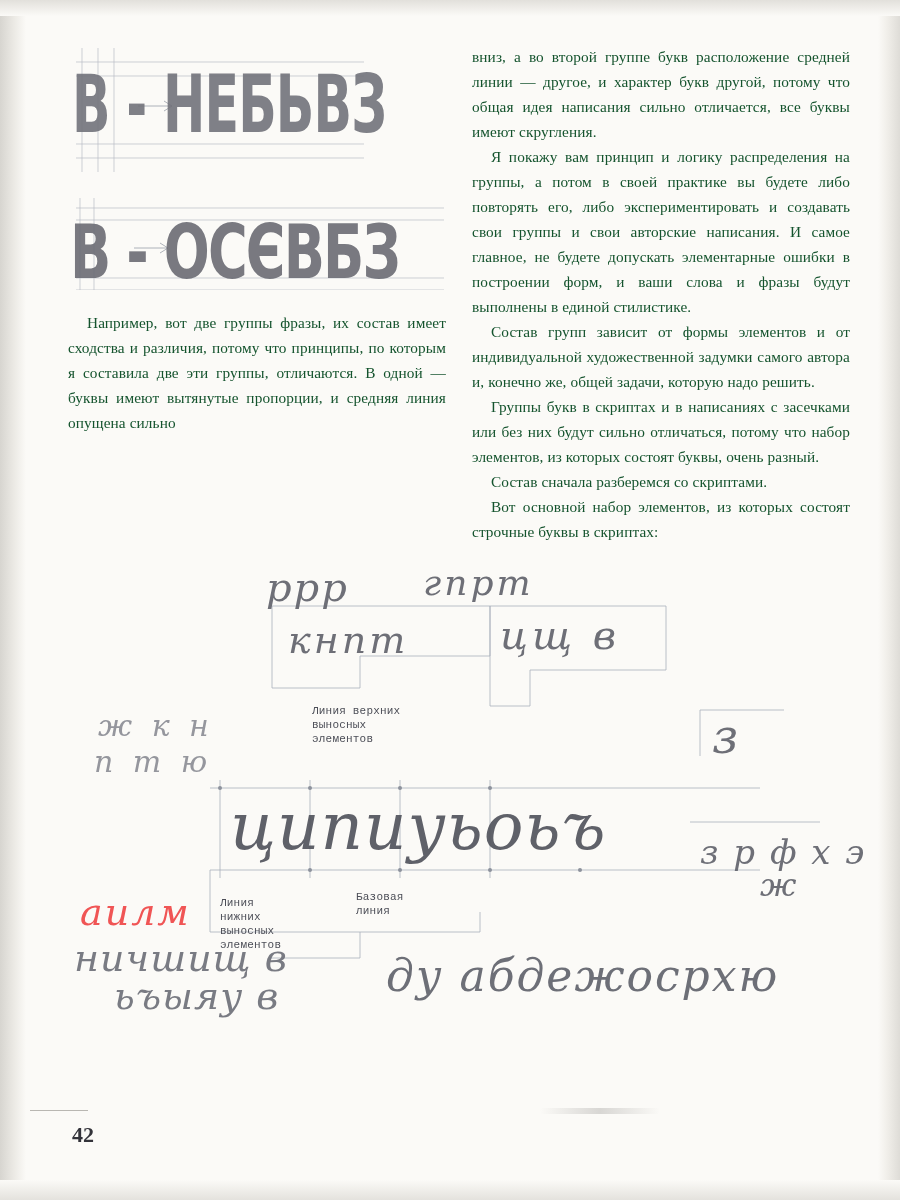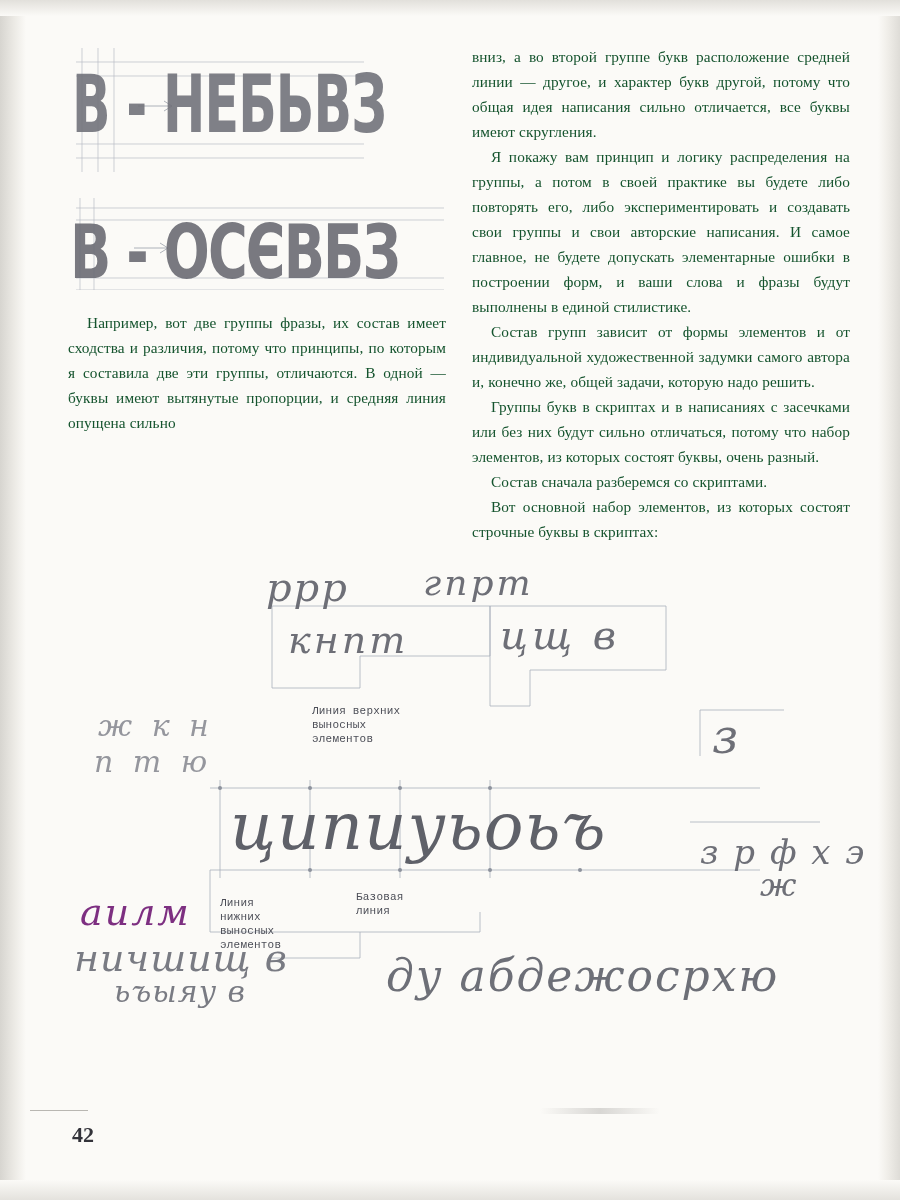--- a/index.html
+++ b/index.html
@@ -124,23 +124,23 @@
   .c-prt1   { left: 206px; top: 4px;   font-size: 40px; letter-spacing: 2px; }
   .c-prt2   { left: 363px; top: 2px;   font-size: 36px; letter-spacing: 3px; }
   .c-knpt   { left: 228px; top: 58px;  font-size: 38px; letter-spacing: 3px; }
   .c-cshv   { left: 440px; top: 52px;  font-size: 40px; letter-spacing: 4px; }
   .c-zhkn   { left: 38px;  top: 148px; font-size: 30px; letter-spacing: 5px; color: #8a8c94; }
   .c-ptyu   { left: 34px;  top: 184px; font-size: 30px; letter-spacing: 5px; color: #8a8c94; }
   .c-z      { left: 652px; top: 148px; font-size: 48px; }
   .c-main   { left: 170px; top: 228px; font-size: 66px; letter-spacing: 1px; color: #4f515a; }
   .c-zrfhe  { left: 640px; top: 272px; font-size: 34px; letter-spacing: 2px; }
   .c-zh     { left: 700px; top: 306px; font-size: 32px; }
-  .c-ailm   { left: 20px;  top: 330px; font-size: 38px; letter-spacing: 2px; color: #701a75; }
+  .c-ailm   { left: 20px;  top: 330px; font-size: 38px; letter-spacing: 2px; color: #ef4444; }
   .c-nich   { left: 14px;  top: 376px; font-size: 38px; letter-spacing: 1px; color: #6c6e77; }
-  .c-chyb   { left: 54px;  top: 414px; font-size: 30px; letter-spacing: 1px; color: #6c6e77; }
+  .c-chyb   { left: 54px;  top: 414px; font-size: 38px; letter-spacing: 1px; color: #6c6e77; }
   .c-duabc  { left: 326px; top: 390px; font-size: 44px; letter-spacing: 2px; color: #5e606a; }
 
   .fig-label {
     position: absolute;
     font-family: Liberation Mono, monospace;
     font-size: 11px;
     line-height: 14px;
     color: #4c4e57;
     letter-spacing: 0.2px;
   }

